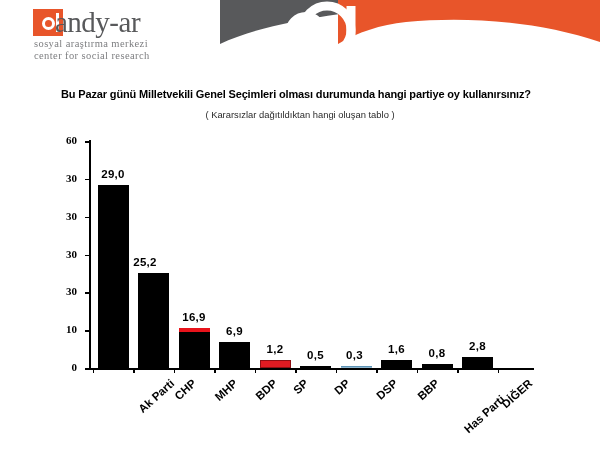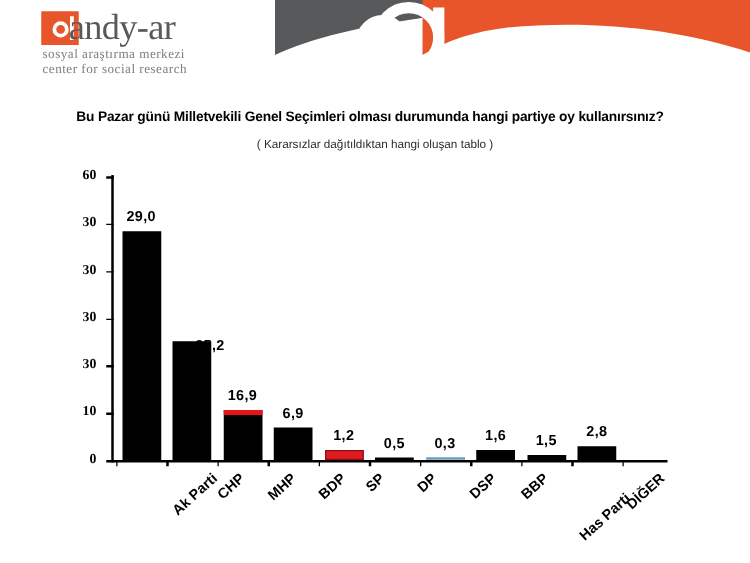--- a/index.html
+++ b/index.html
@@ -103,44 +103,44 @@
       <div class="ytick-label" style="left: 51px; top: 171.833px;">30</div>
       <div class="ytick-mark" style="left: 85px; top: 178.833px;"></div>
       <div class="ytick-label" style="left: 51px; top: 134px;">60</div>
       <div class="ytick-mark" style="left: 85px; top: 141px;"></div>
     </div>
   <div id="bars">
       <div class="bar bar-black" style="left: 97.5px; width: 31px; top: 185.265px; height: 182.735px;"></div>
       <div class="bar-value" style="left: 88px; width: 50px; top: 168.265px;">29,0</div>
       <div class="xtick-mark" style="left: 92.75px; top: 368px;"></div>
       <div class="bar bar-black" style="left: 138px; width: 31px; top: 272.66px; height: 95.34px;"></div>
-      <div class="bar-value" style="left: 143px; width: 50px; top: 255.66px; margin-top: 15px;">25,2</div>
+      <div class="bar-value" style="left: 120px; width: 50px; top: 255.66px;">25,2</div>
       <div class="xtick-mark" style="left: 133.25px; top: 368px;"></div>
       <div class="bar bar-black" style="left: 178.5px; width: 31px; top: 327.897px; height: 40.1033px;">
         <div class="bar-cap"></div>
       </div>
       <div class="bar-value" style="left: 169px; width: 50px; top: 310.897px;">16,9</div>
       <div class="xtick-mark" style="left: 173.75px; top: 368px;"></div>
       <div class="bar bar-black" style="left: 219px; width: 31px; top: 341.895px; height: 26.105px;"></div>
       <div class="bar-value" style="left: 209.5px; width: 50px; top: 324.895px; text-align: center;">6,9</div>
       <div class="xtick-mark" style="left: 214.25px; top: 368px;"></div>
       <div class="bar bar-red" style="left: 259.5px; width: 31px; top: 359.677px; height: 8.32333px;"></div>
       <div class="bar-value" style="left: 250px; width: 50px; top: 342.677px;">1,2</div>
       <div class="xtick-mark" style="left: 254.75px; top: 368px;"></div>
       <div class="bar bar-black" style="left: 300px; width: 31px; top: 365.5px; height: 2.5px;"></div>
       <div class="bar-value" style="left: 290.5px; width: 50px; top: 348.5px;">0,5</div>
       <div class="xtick-mark" style="left: 295.25px; top: 368px;"></div>
       <div class="bar bar-blue" style="left: 340.5px; width: 31px; top: 365.5px; height: 2.5px;"></div>
-      <div class="bar-value" style="left: 331px; width: 50px; top: 348.5px;">0,3</div>
+      <div class="bar-value" style="left: 313px; width: 50px; top: 348.5px; text-align: right;">0,3</div>
       <div class="xtick-mark" style="left: 335.75px; top: 368px;"></div>
       <div class="bar bar-black" style="left: 381px; width: 31px; top: 360.055px; height: 7.945px;"></div>
       <div class="bar-value" style="left: 371.5px; width: 50px; top: 343.055px;">1,6</div>
       <div class="xtick-mark" style="left: 376.25px; top: 368px;"></div>
       <div class="bar bar-black" style="left: 421.5px; width: 31px; top: 363.838px; height: 4.16167px;"></div>
-      <div class="bar-value" style="left: 412px; width: 50px; top: 346.838px;">1,5</div>
+      <div class="bar-value" style="left: 412px; width: 50px; top: 346.838px;">0,8</div>
       <div class="xtick-mark" style="left: 416.75px; top: 368px;"></div>
       <div class="bar bar-black" style="left: 462px; width: 31px; top: 357.407px; height: 10.5933px;"></div>
       <div class="bar-value" style="left: 452.5px; width: 50px; top: 340.407px;">2,8</div>
       <div class="xtick-mark" style="left: 457.25px; top: 368px;"></div>
       <div class="xtick-mark" style="left: 497.75px; top: 368px;"></div>
     </div>
   <div id="xlabels">
       <div class="xlabel" style="left: 125px; top: 377px;">Ak Parti</div>
       <div class="xlabel" style="left: 165.5px; top: 377px;">CHP</div>
       <div class="xlabel" style="left: 206px; top: 377px;">MHP</div>

